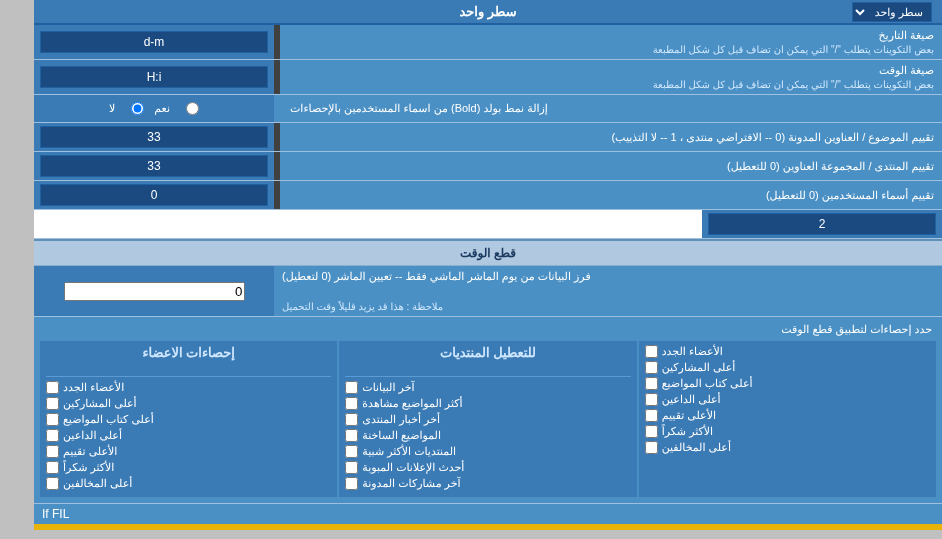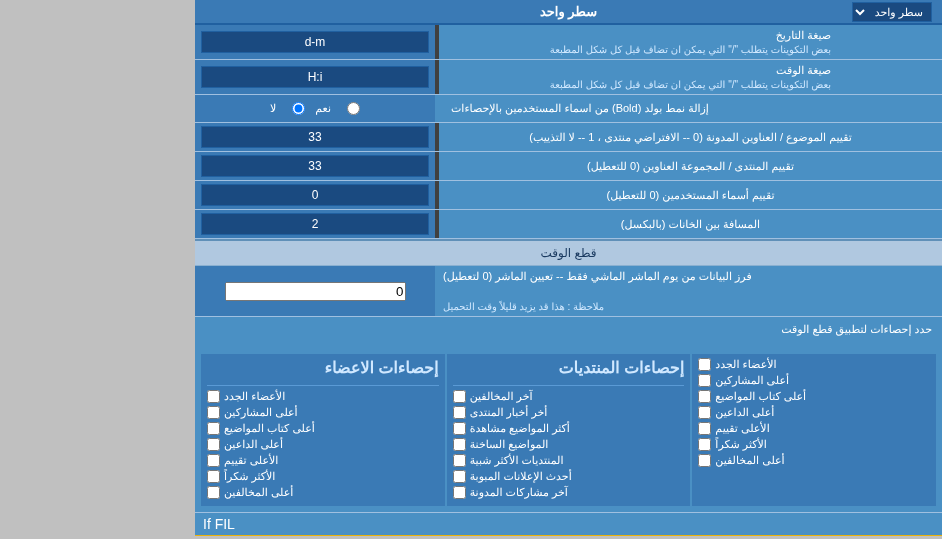--- a/index.html
+++ b/index.html
@@ -3,39 +3,39 @@
   <meta charset="utf-8">
   <style>
     * { box-sizing: border-box; margin: 0; padding: 0; }
     body {
       font-family: Arial, Tahoma, sans-serif;
       background: #c0c0c0;
       direction: rtl;
       font-size: 12px;
     }
     .main-container {
-      width: 747px;
+      width: 908px;
       background: #fff;
     }
     .row {
       display: flex;
       border-bottom: 1px solid #a0c0e0;
       min-height: 28px;
     }
     .row-label {
       flex: 1;
       background: #4a90c4;
       color: #fff;
       padding: 4px 8px;
       display: flex;
       align-items: center;
-      justify-content: center;
-      text-align: right;
-      font-size: 11px;
-      border-left: 4px solid #404040;
+      justify-content: flex-start;
+      text-align: right;
+      font-size: 11px;
+      border-left: 6px solid #404040;
     }
     .row-label-small {
       font-size: 10px;
       color: #d0e8ff;
       display: block;
       margin-top: 2px;
     }
     .row-input {
       width: 240px;
       min-width: 240px;
@@ -74,21 +74,21 @@
       background: #1a4a80;
       color: #fff;
       border: 1px solid #2060a0;
       padding: 2px 4px;
       font-size: 11px;
     }
     .section-header {
       background: #b0c8e0;
       color: #1a3a60;
       text-align: center;
-      font-weight: normal;
+      font-weight: bold;
       padding: 5px;
       font-size: 12px;
       border-bottom: 1px solid #8ab0d0;
       border-top: 2px solid #6090b8;
     }
     .radio-row {
       display: flex;
       border-bottom: 1px solid #a0c0e0;
       min-height: 28px;
     }
@@ -122,63 +122,63 @@
     }
     .checkboxes-section {
       background: #4a90c4;
       padding: 6px;
       border-bottom: 1px solid #a0c0e0;
     }
     .checkboxes-title {
       color: #fff;
       text-align: right;
       font-size: 11px;
-      margin-bottom: 18px;
+      margin-bottom: 5px;
       padding-right: 4px;
     }
     .checkboxes-grid {
       display: grid;
       grid-template-columns: 1fr 1fr 1fr;
       gap: 2px;
     }
     .checkbox-col {
       background: #3a7ab5;
       padding: 4px 6px;
     }
     .checkbox-col-header {
       color: #d0e8ff;
-      font-size: 16px;
+      font-size: 13px;
       font-weight: bold;
-      text-align: right;
+      text-align: center;
       margin-bottom: 4px;
       border-bottom: 1px solid #5a9ad5;
-      padding-bottom: 8px;
+      padding-bottom: 16px;
     }
     .checkbox-item {
       display: flex;
       align-items: center;
       gap: 4px;
       margin-bottom: 3px;
       justify-content: flex-end;
     }
     .checkbox-item label {
       color: #fff;
       font-size: 11px;
       text-align: right;
     }
     .checkbox-item input[type="checkbox"] {
       margin: 0;
     }
     .note-row {
       background: #4a90c4;
       color: #fff;
       padding: 3px 8px;
-      font-size: 14px;
-      text-align: right;
-      border-bottom: 1px solid #eab308;
+      font-size: 12px;
+      text-align: right;
+      border-bottom: 6px solid #eab308;
       min-height: 20px;
       display: flex;
       align-items: center;
       justify-content: flex-end;
     }
     .special-row {
       display: flex;
       border-bottom: 1px solid #a0c0e0;
       min-height: 44px;
     }
@@ -279,23 +279,20 @@
   <div class="row">
     <div class="row-label">
       <span>تقييم أسماء المستخدمين (0 للتعطيل)</span>
     </div>
     <div class="row-input">
       <input type="text" value="0" style="">
     </div>
   </div>
 
   <div class="row">
-    <div class="row-label">
-      <span>المسافة بين الخانات (بالبكسل)</span>
-    </div>
     <div class="row-input">
       <input type="text" value="2" style="">
     </div>
   </div>
 
   <div class="section-header">
     <span>قطع الوقت</span>
   </div>
 
   <div class="special-row">
@@ -339,31 +336,31 @@
           <label>الأكثر شكراً</label>
           <input type="checkbox" style="">
         </div>
         <div class="checkbox-item">
           <label>أعلى المخالفين</label>
           <input type="checkbox" style="">
         </div>
       </div>
 
       <div class="checkbox-col">
-        <div class="checkbox-col-header">إحصاءات المنتديات</div>
-        <div class="checkbox-item">
-          <label>آخر المخالفين</label>
+        <div class="checkbox-col-header">للتعطيل المنتديات</div>
+        <div class="checkbox-item">
+          <label>آخر البيانات</label>
+          <input type="checkbox" style="">
+        </div>
+        <div class="checkbox-item">
+          <label>أكثر المواضيع مشاهدة</label>
           <input type="checkbox" style="">
         </div>
         <div class="checkbox-item">
           <label>أخر أخبار المنتدى</label>
-          <input type="checkbox" style="">
-        </div>
-        <div class="checkbox-item">
-          <label>أكثر المواضيع مشاهدة</label>
           <input type="checkbox" style="">
         </div>
         <div class="checkbox-item">
           <label>المواضيع الساخنة</label>
           <input type="checkbox" style="">
         </div>
         <div class="checkbox-item">
           <label>المنتديات الأكثر شبية</label>
           <input type="checkbox" style="">
         </div>

